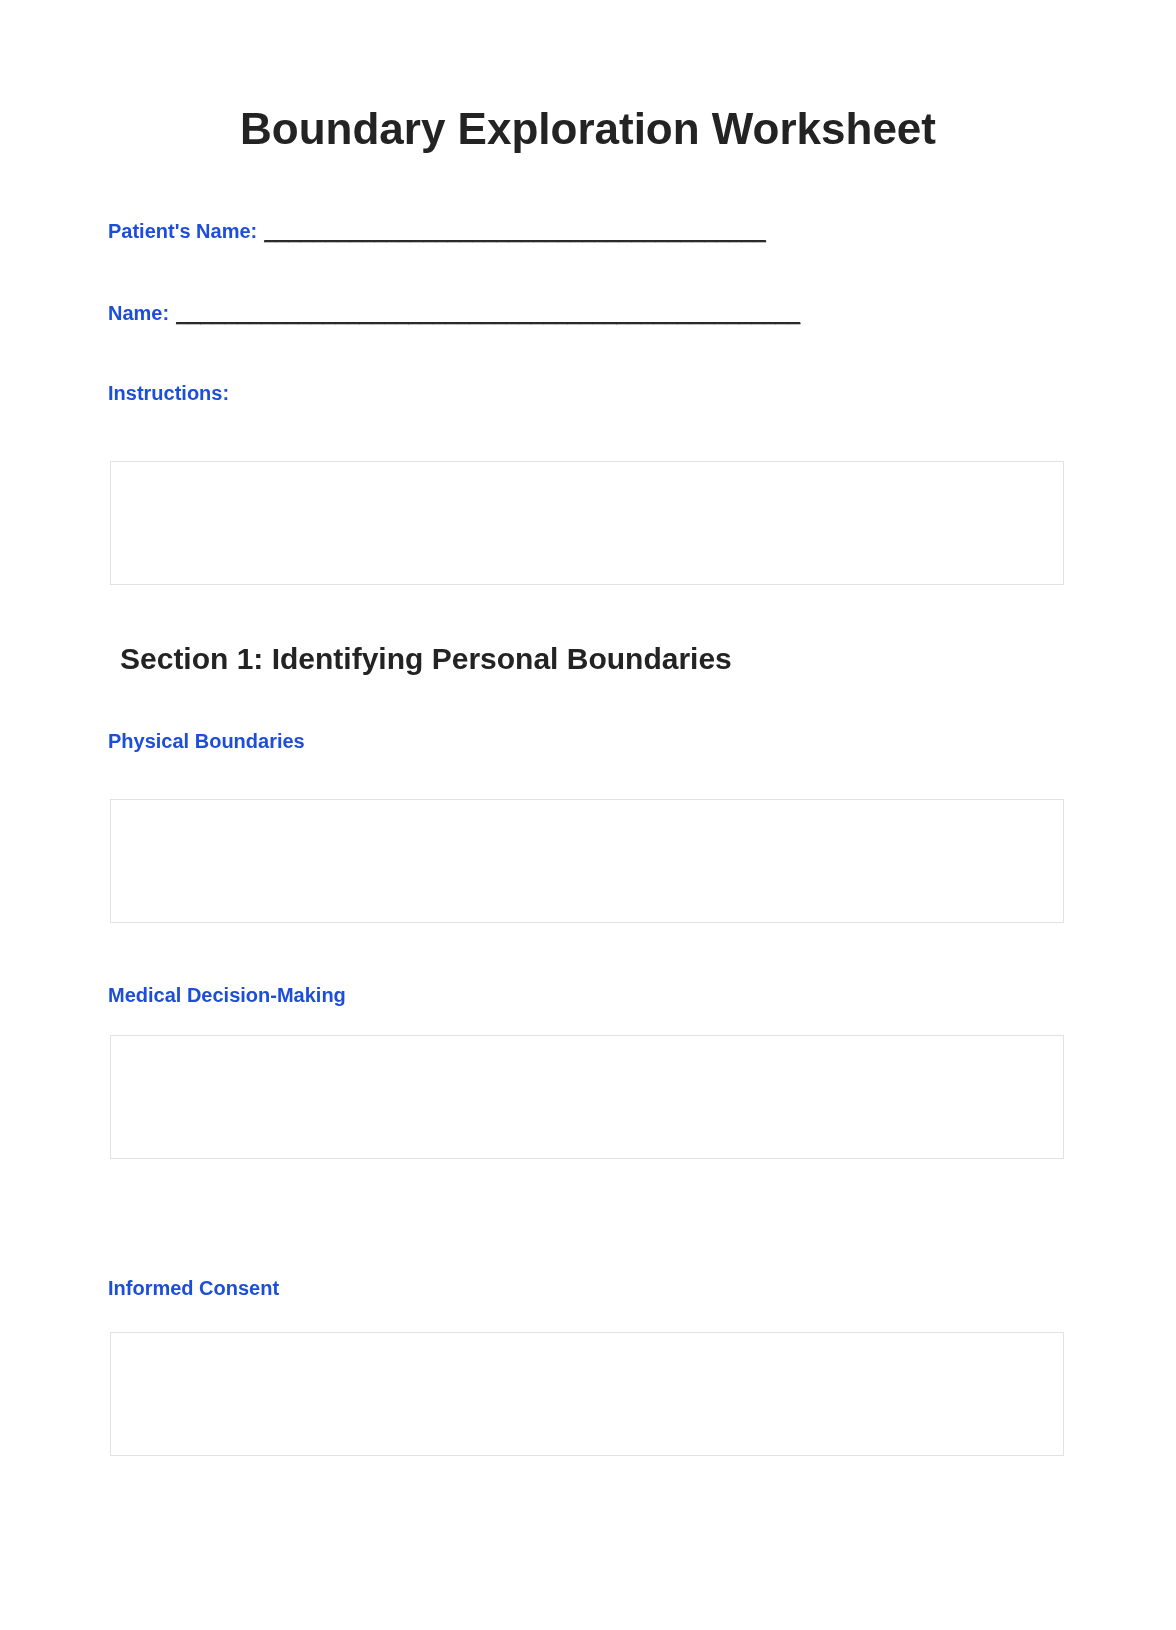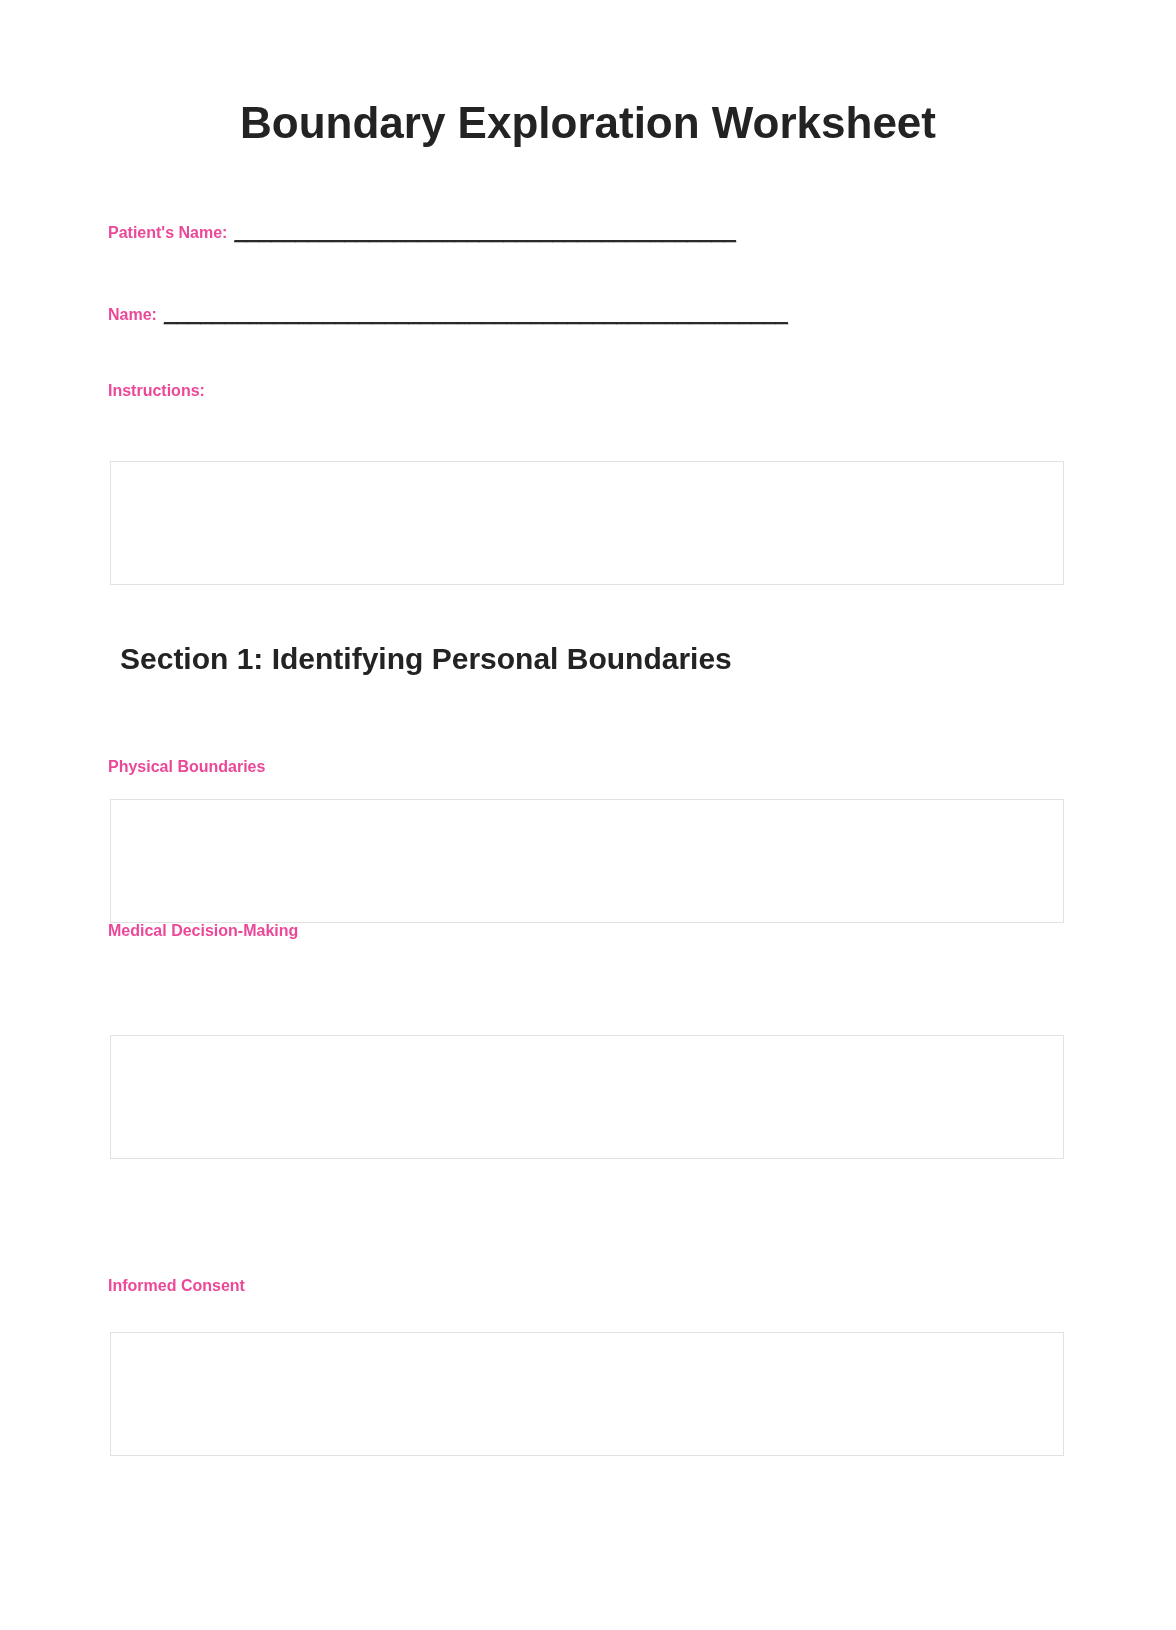--- a/index.html
+++ b/index.html
@@ -14,32 +14,32 @@
   }
   .doc-title {
     position: absolute;
     left: 0; right: 0;
     top: 101px;
     text-align: center;
     font-size: 44px;
     font-weight: bold;
     line-height: 1;
     letter-spacing: 0;
-    margin: 0;
+    margin: 6px;
   }
   .field-row {
     position: absolute;
     left: 108px;
     line-height: 1;
     white-space: nowrap;
   }
   .label {
-    font-size: 16px;
+    font-size: 20px;
     font-weight: bold;
-    color: #ec4899;
+    color: #1d4ed8;
   }
   .fill-line {
     font-size: 22px;
     font-weight: 400;
     color: #2b2b2b;
     margin-left: 7px;
     letter-spacing: 0;
     text-decoration: underline;
   }
   .row-patient { top: 220px; }
@@ -50,22 +50,22 @@
     left: 108px;
     font-size: 30px;
     font-weight: bold;
     line-height: 1;
     margin: 12px;
     white-space: nowrap;
   }
   .h-section1 { top: 632px; }
   .h-section2 { top: 1208px; }
   .sub-label { position: absolute; left: 108px; line-height: 1; white-space: nowrap; }
-  .lbl-physical { top: 731px; margin-top: 28px; }
-  .lbl-medical { top: 923px; }
+  .lbl-physical { top: 731px; }
+  .lbl-medical { top: 985px; }
   .lbl-informed { top: 1268px; margin-top: 10px; }
   .fill-box {
     position: absolute;
     left: 110px;
     width: 954px;
     height: 124px;
     box-sizing: border-box;
     border: 1px solid #e2e2e2;
     background: #ffffff;
     font-size: 18px;

